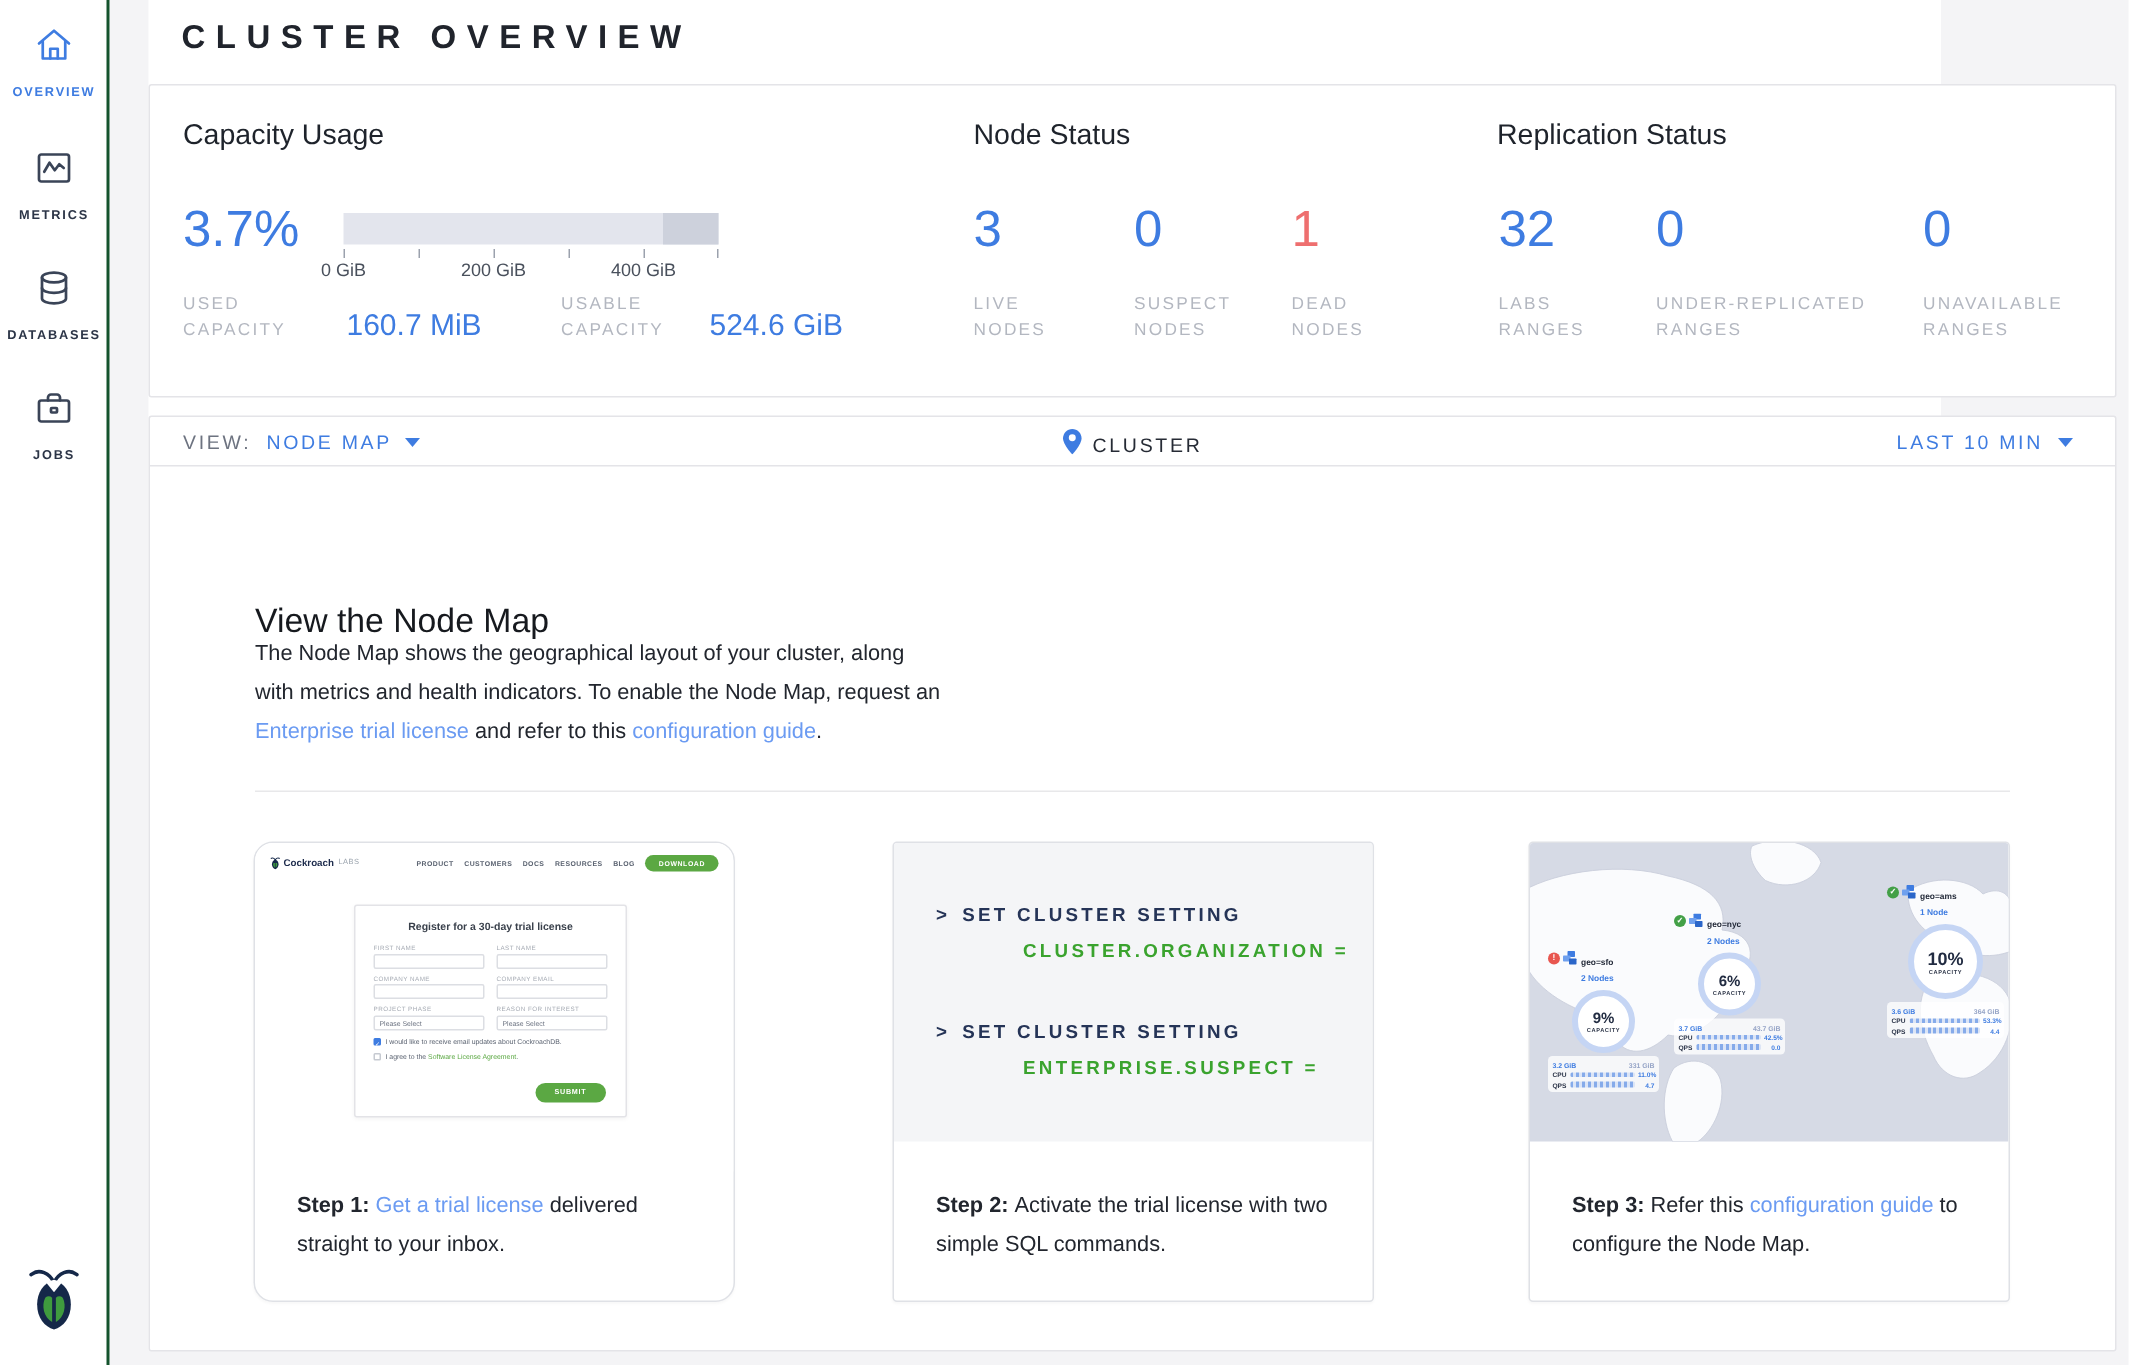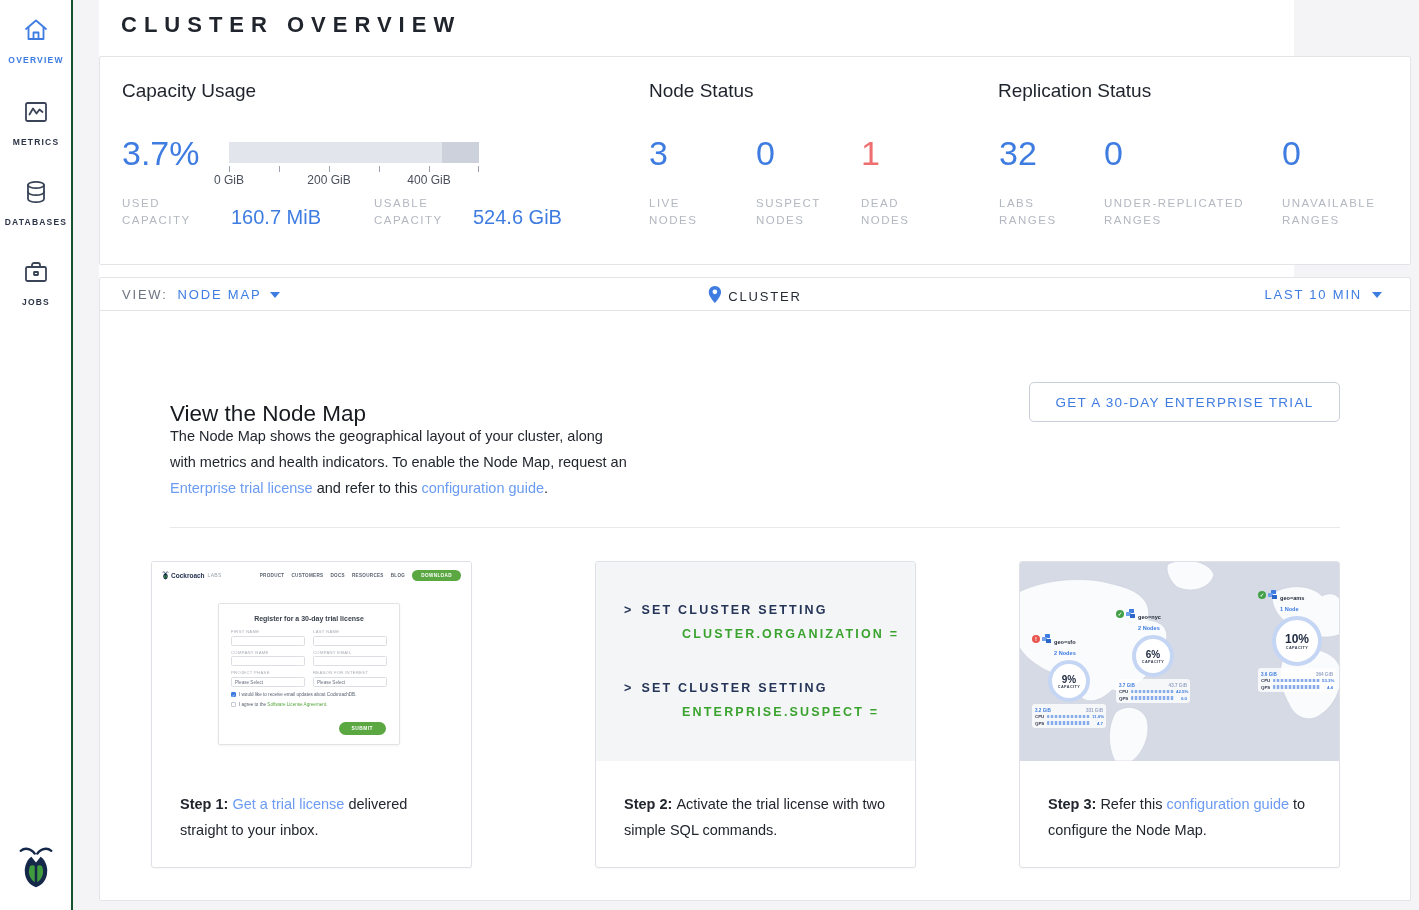--- a/index.html
+++ b/index.html
@@ -90,21 +90,21 @@
     font-family:"Liberation Sans", sans-serif; cursor:pointer;
   }
   .nm-divider { position:absolute; left:70px; top:216px; width:1170px; height:1px; background:#e8e8ea; }
 
   
   .card {
     position:absolute; top:250px; width:321px; height:307px;
     border:1px solid #dfe1e6; border-radius:3px; background:#fff;
     box-shadow:0 1px 2px rgba(0,0,0,0.03); overflow:hidden;
   }
-  .card-1 { left:51px; } .card-2 { left:495px; } .card-3 { left:919px; }
+  .card-1 { left:69px;border-radius:13px; } .card-2 { left:495px; } .card-3 { left:919px; }
   .caption { position:absolute; left:28px; right:24px; top:229px; font-size:14.5px; line-height:26px; color:#22262e; }
   .caption b { font-weight:700; }
   .caption a { color:#6b9bf2; }
 
   
   .code-area { position:absolute; left:0; top:0; width:100%; height:199px; background:#f4f5f7; }
   .code-line, .code-arg { position:absolute; font-size:12.5px; font-weight:700; letter-spacing:2.2px; color:#253457; white-space:nowrap; }
   .code-line .prompt { margin-right:8px; }
   .code-arg { color:#3aa32e; }
   .cl1 { left:28px; top:41px; } .ca1 { left:86px; top:65px; }
@@ -310,21 +310,20 @@
         <span class="caret"></span>
       </div>
     </div>
 
     <div class="panel-body">
 
       <h2 class="nm-heading">View the Node Map</h2>
 
       <p class="nm-desc"><span>The Node Map shows the geographical layout of your cluster, along with metrics and health indicators. To enable the Node Map, request an </span><a>Enterprise trial license</a><span> and refer to this </span><a>configuration guide</a><span>.</span></p>
 
-      <button class="trial-button">GET A 30-DAY ENTERPRISE TRIAL</button>
 
       <div class="nm-divider"></div>
 
       <div class="card card-1">
         <div class="mini-site">
           <div class="ms-header">
             <span class="ms-logo">
               <svg width="7" height="9" viewBox="0 0 40 50">
                   <path d="M20 13 C17 6 9 2 3 7 M20 13 C23 6 31 2 37 7" stroke="#152849" stroke-width="4" fill="none"></path>
                   <path d="M20 11 C28 13 32.5 21 32.5 29 C32.5 39 27 45.5 20 47.5 C13 45.5 7.5 39 7.5 29 C7.5 21 12 13 20 11 Z" fill="#152849"></path>

